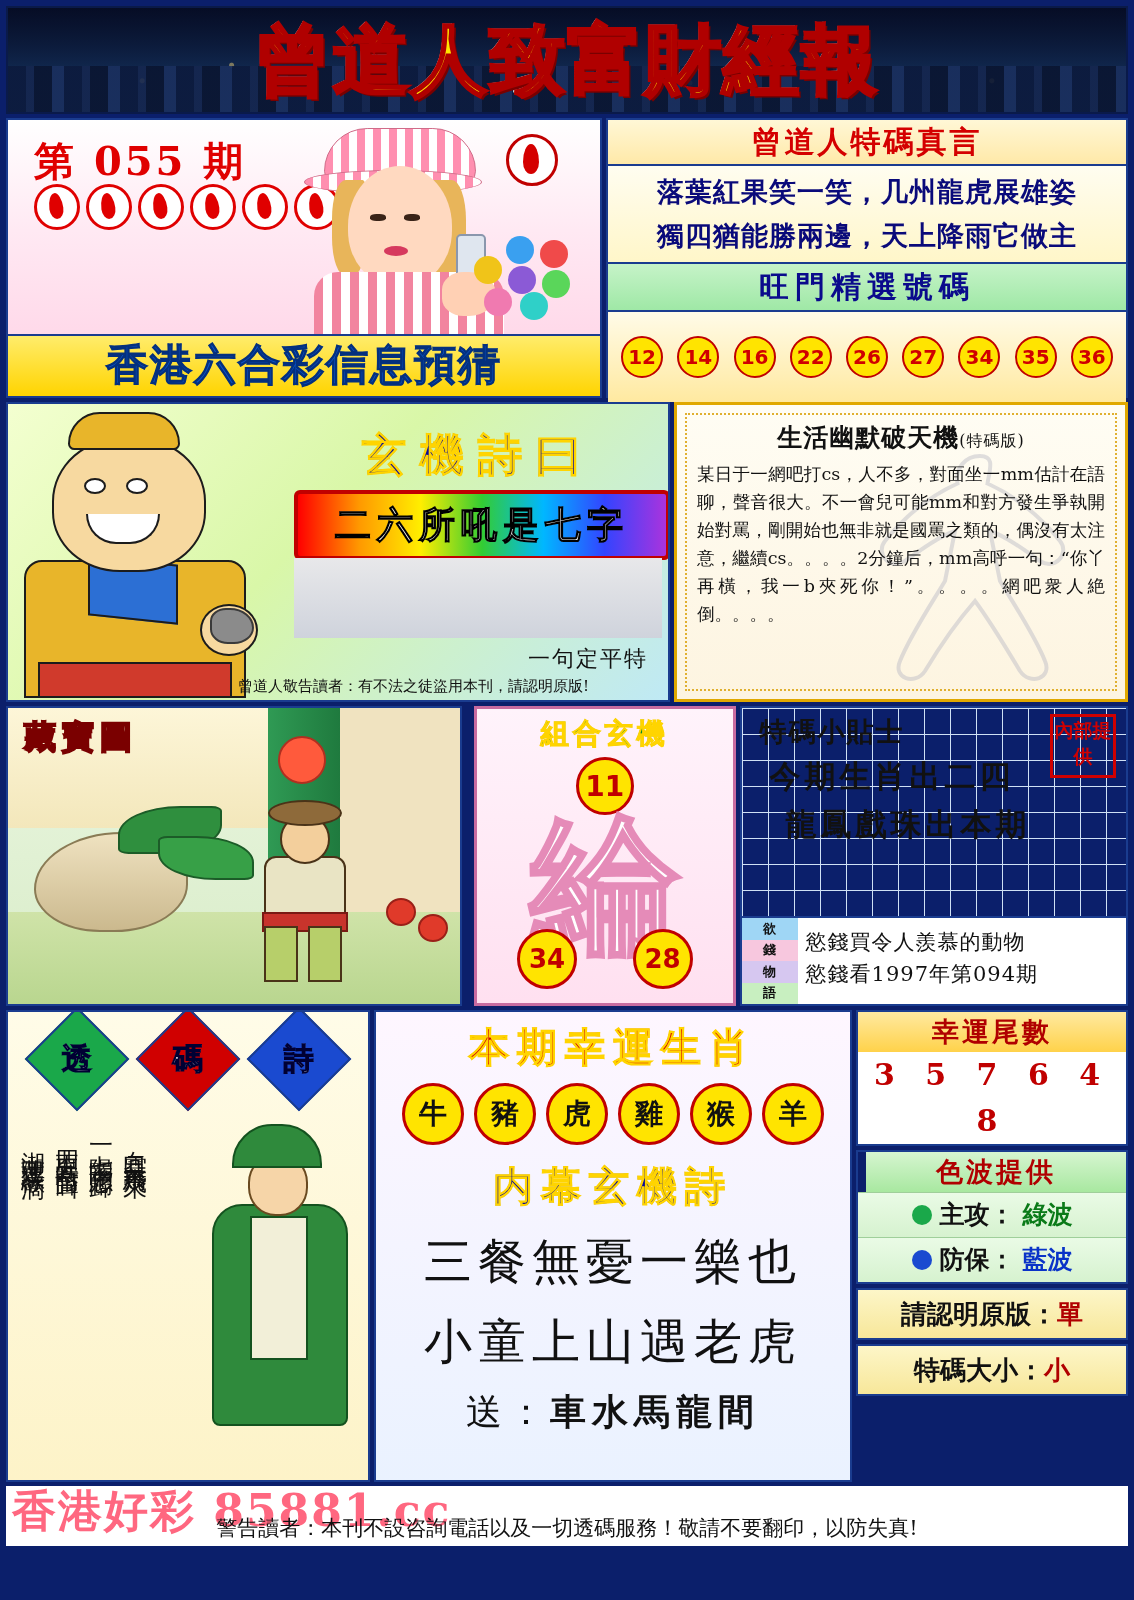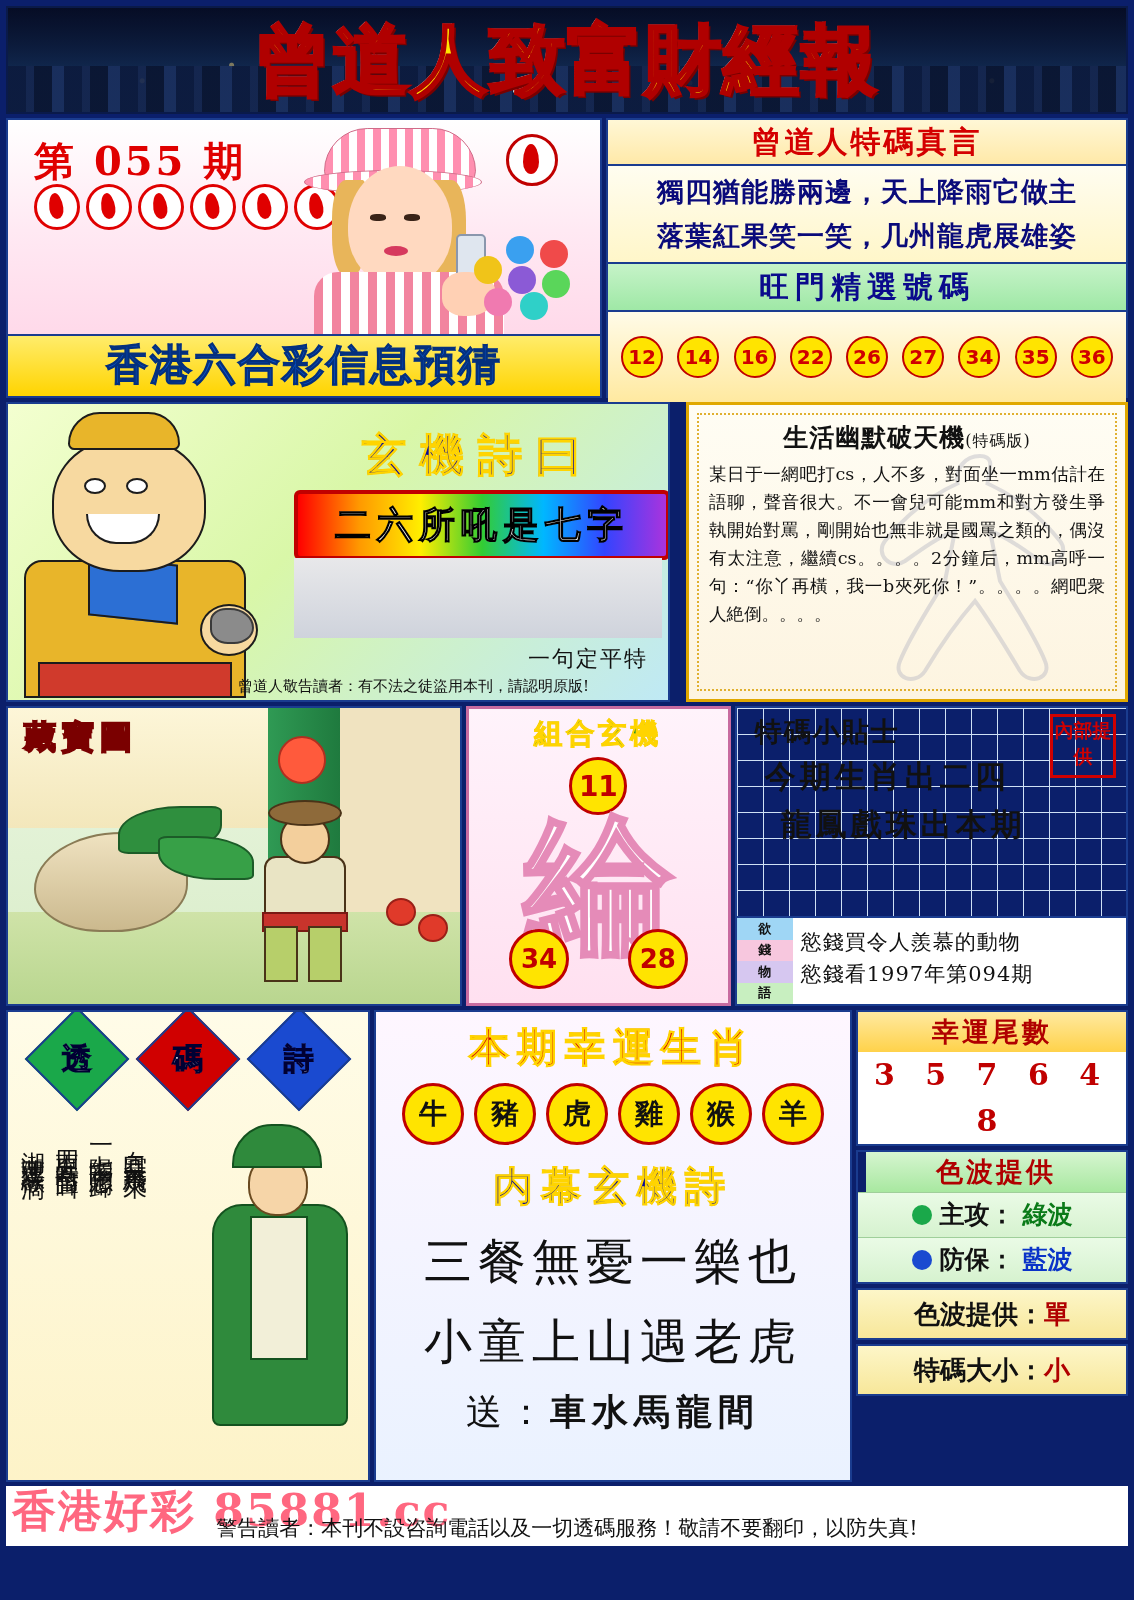--- a/index.html
+++ b/index.html
@@ -77,21 +77,21 @@
   .m-hand{position:absolute;left:186px;top:194px;width:54px;height:48px;background:#f7d9a0;border:2px solid #1c1c1c;border-radius:50%;}
   .m-rock{position:absolute;left:196px;top:198px;width:40px;height:32px;background:#8b8b8b;border:2px solid #3a3a3a;border-radius:40% 60% 50% 45%;}
   .xjs{position:absolute;left:300px;top:22px;width:340px;text-align:center;font-size:44px;font-weight:bold;color:#0a0a9a;font-family:"DejaVu Serif",serif;letter-spacing:14px;-webkit-text-stroke:1px #ffd400;}
   .rainbow{position:absolute;left:286px;top:86px;width:368px;height:62px;border:4px solid #c00000;border-radius:6px;
     background:linear-gradient(90deg,#ff0000,#ff9900,#ffee00,#33cc33,#00b7ff,#3344ff,#aa33dd);display:flex;align-items:center;justify-content:center;}
   .rainbow span{font-size:36px;font-weight:bold;color:#ffffff;font-family:"DejaVu Serif",serif;letter-spacing:6px;-webkit-text-stroke:1px #000;}
   .grayband{position:absolute;left:286px;top:154px;width:368px;height:80px;background:linear-gradient(180deg,#e8e8ea,#cfd3dc);}
   .yiju{position:absolute;right:20px;top:240px;font-size:22px;color:#111;font-family:"DejaVu Serif",serif;letter-spacing:2px;}
   .noticeC{position:absolute;left:230px;bottom:4px;font-size:15px;color:#111;font-family:"DejaVu Serif",serif;}
 
-  .panelD{flex:1;margin-left:16px;border:3px solid #e0a800;background:linear-gradient(180deg,#fffdf4,#fdf4e0);position:relative;padding:8px;box-sizing:border-box;}
+  .panelD{flex:1;margin-left:4px;border:3px solid #e0a800;background:linear-gradient(180deg,#fffdf4,#fdf4e0);position:relative;padding:8px;box-sizing:border-box;}
   .panelD .inner{border:2px dotted #e0b030;height:100%;box-sizing:border-box;padding:6px 10px;position:relative;overflow:hidden;}
   .d-title{text-align:center;font-size:25px;font-weight:bold;color:#111;font-family:"DejaVu Serif",serif;letter-spacing:1px;}
   .d-title small{font-size:16px;font-weight:normal;}
   .d-text{margin-top:6px;font-size:17.5px;line-height:28px;color:#111;font-family:"DejaVu Serif",serif;text-align:justify;position:relative;z-index:2;}
   .ghost{position:absolute;right:10px;top:26px;width:250px;height:250px;opacity:.45;z-index:1;}
 
   
   .row3{display:flex;margin-top:4px;height:300px;}
   .panelE{width:452px;border:2px solid #1a3c8f;background:linear-gradient(180deg,#eaf6e0,#d8ecc8);position:relative;overflow:hidden;}
   .cbt{position:absolute;left:16px;top:8px;font-size:32px;font-weight:bold;color:#ffd400;font-family:"DejaVu Serif",serif;letter-spacing:6px;-webkit-text-stroke:2px #7a0000;}
@@ -106,21 +106,21 @@
   .farmer{position:absolute;left:238px;top:92px;width:112px;height:180px;}
   .f-hat{position:absolute;left:22px;top:0;width:70px;height:22px;background:#8e6a3a;border-radius:50%;border:2px solid #4a3318;}
   .f-head{position:absolute;left:34px;top:14px;width:46px;height:46px;background:#f3cf9c;border:2px solid #4a3318;border-radius:50%;}
   .f-body{position:absolute;left:18px;top:56px;width:78px;height:70px;background:#e9e4c4;border:2px solid #4a3318;border-radius:12px;}
   .f-sash{position:absolute;left:16px;top:112px;width:82px;height:16px;background:#c8342c;border:2px solid #7a1a14;}
   .f-leg1,.f-leg2{position:absolute;top:126px;width:30px;height:52px;background:#b7cf6a;border:2px solid #4a3318;}
   .f-leg1{left:18px;} .f-leg2{left:62px;}
   .tomato1,.tomato2{position:absolute;width:26px;height:24px;background:#e03a2a;border:2px solid #9a2018;border-radius:50%;}
   .tomato1{left:378px;top:190px;} .tomato2{left:410px;top:206px;}
 
-  .panelF{flex:1;margin-left:4px;border:3px solid #c86ba0;background:linear-gradient(180deg,#fff3fb,#ffe0f0);position:relative;overflow:hidden;}
+  .panelF{flex:1;margin-left:12px;border:3px solid #c86ba0;background:linear-gradient(180deg,#fff3fb,#ffe0f0);position:relative;overflow:hidden;}
   .zh-title{position:absolute;left:0;right:0;top:6px;text-align:center;font-size:28px;font-weight:bold;color:#0a8a2a;font-family:"DejaVu Serif",serif;letter-spacing:4px;-webkit-text-stroke:1px #ffd400;}
   .zh-11{position:absolute;left:50%;top:48px;transform:translateX(-50%);width:52px;height:52px;border-radius:50%;background:#ffe400;border:3px solid #c00000;color:#c00000;font-size:28px;font-weight:bold;display:flex;align-items:center;justify-content:center;}
   .zh-big{position:absolute;left:0;right:0;top:100px;text-align:center;font-size:150px;line-height:150px;color:#ffffff;font-family:"DejaVu Serif",serif;font-weight:bold;-webkit-text-stroke:3px #e58bb8;}
   .zh-34{position:absolute;left:40px;bottom:14px;width:54px;height:54px;border-radius:50%;background:#ffe400;border:3px solid #c00000;color:#c00000;font-size:26px;font-weight:bold;display:flex;align-items:center;justify-content:center;}
   .zh-28{position:absolute;right:40px;bottom:14px;width:54px;height:54px;border-radius:50%;background:#ffe400;border:3px solid #c00000;color:#c00000;font-size:26px;font-weight:bold;display:flex;align-items:center;justify-content:center;}
 
   .panelG{flex:1.52;margin-left:4px;display:flex;flex-direction:column;border-radius:14px;}
   .tips{flex:1;border:2px solid #1a3c8f;background:linear-gradient(180deg,#ffffff,#f2f7ff);position:relative;
     background-image:linear-gradient(#cfe0f5 1px,transparent 1px),linear-gradient(90deg,#cfe0f5 1px,transparent 1px);background-size:26px 26px;}
   .tips-h{position:absolute;left:18px;top:6px;font-size:27px;font-weight:bold;color:#111;font-family:"DejaVu Serif",serif;letter-spacing:2px;}
@@ -227,22 +227,22 @@
       <div class="hk-strip">
         <span>香港六合彩信息預猜</span>
       </div>
     </div>
 
     <div class="panelB">
       <div class="bz1">
         <div class="t">曾道人特碼真言</div>
       </div>
       <div class="bz2">
+        <div class="poem">落葉紅果笑一笑，几州龍虎展雄姿</div>
         <div class="poem">獨四猶能勝兩邊，天上降雨它做主</div>
-        <div class="poem">落葉紅果笑一笑，几州龍虎展雄姿</div>
       </div>
       <div class="bz3">
         <div class="t">旺門精選號碼</div>
       </div>
       <div class="bz4">
         <div class="nums">
           <div class="num">12</div>
           <div class="num">14</div>
           <div class="num">16</div>
           <div class="num">22</div>
@@ -405,21 +405,21 @@
           <span>主攻：</span>
           <span class="val">綠波</span>
         </div>
         <div class="j-row">
           <span class="dot" style="background:#1a4ad0;"></span>
           <span>防保：</span>
           <span class="val blue">藍波</span>
         </div>
       </div>
       <div class="jbox j-kv">
-        <span>色波提供：</span><span class="v">單</span>
+        <span>請認明原版：</span><span class="v">單</span>
       </div>
       <div class="jbox j-kv">
         <span>特碼大小：</span><span class="v">小</span>
       </div>
     </div>
   </div>
 
   <div class="footer">
     <div class="wm">香港好彩 85881.cc</div>
     <div class="warn">警告讀者：本刊不設咨詢電話以及一切透碼服務！敬請不要翻印，以防失真!</div>

